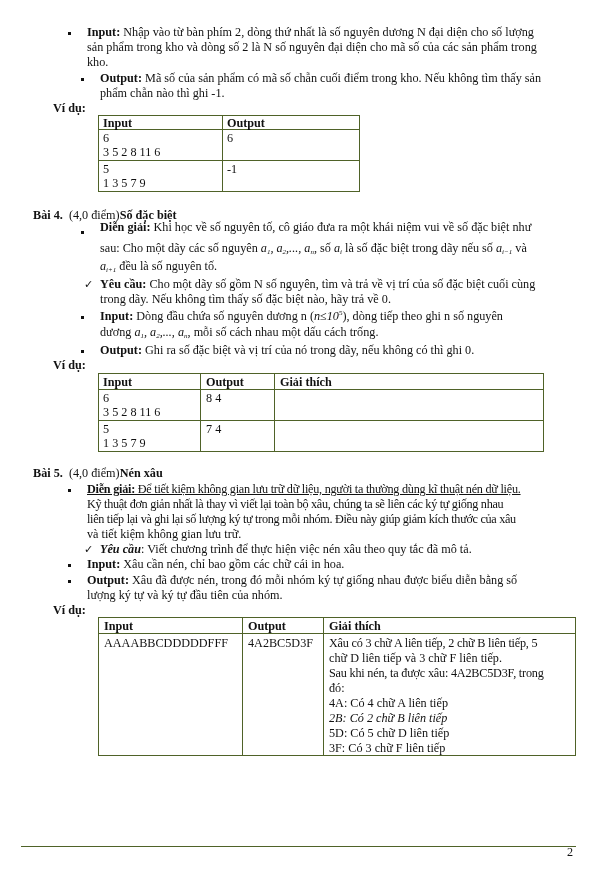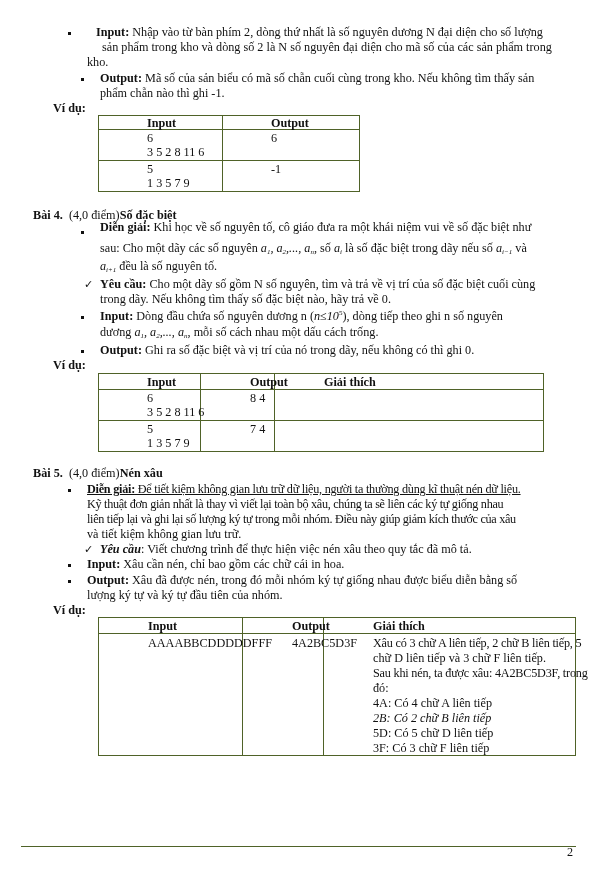--- a/index.html
+++ b/index.html
@@ -12,38 +12,38 @@
   .line { position: absolute; white-space: nowrap; line-height: 15px; }
   b { font-weight: bold; }
   .bullet { position: absolute; width: 3px; height: 3px; background: #111; }
   .check { position: absolute; font-size: 11px; line-height: 15px; }
   .math { font-style: italic; }
   sub { font-size: 7px; vertical-align: -2px; line-height: 0; }
   sup { font-size: 7px; vertical-align: 5px; line-height: 0; }
   .tbl { position: absolute; border: 1.5px solid #4f6228; box-sizing: border-box; }
   .hl { position: absolute; height: 0; border-top: 1.5px solid #4f6228; }
   .vl { position: absolute; width: 0; border-left: 1.5px solid #4f6228; }
-  .cell { position: absolute; line-height: 14px; white-space: nowrap; margin-left: 44px; }
+  .cell { position: absolute; line-height: 14px; white-space: nowrap; }
   .footer-rule { position: absolute; left: 21px; width: 555px; top: 846px; border-top: 1px solid #4f6228; }
 </style>
 </head>
 <body>
 
 <div>
   <span class="bullet" style="left:68px;top:32px;"></span>
-  <div class="line" style="left:96px;top:25px;">
+  <div class="line" style="left:87px;top:25px;">
     <b>Input:</b><span> Nhập vào từ bàn phím 2, dòng thứ nhất là số nguyên dương N đại diện cho số lượng</span>
   </div>
-  <div class="line" style="left:87px;top:40px;margin-left:15px;">sản phẩm trong kho và dòng số 2 là N số nguyên đại diện cho mã số của các sản phẩm trong</div>
+  <div class="line" style="left:87px;top:40px;">sản phẩm trong kho và dòng số 2 là N số nguyên đại diện cho mã số của các sản phẩm trong</div>
   <div class="line" style="left:87px;top:55px;">kho.</div>
 </div>
 <div>
   <span class="bullet" style="left:81px;top:78px;"></span>
   <div class="line" style="left:100px;top:71px;">
-    <b>Output:</b><span>  Mã số của sản biểu có mã số chẵn cuối cùng trong kho. Nếu không tìm thấy sản</span>
+    <b>Output:</b><span>  Mã số của sản phẩm có mã số chẵn cuối điểm trong kho. Nếu không tìm thấy sản</span>
   </div>
   <div class="line" style="left:100px;top:86px;">phẩm chẵn nào thì ghi -1.</div>
 </div>
 <div class="line" style="left:53px;top:101px;"><b>Ví dụ:</b></div>
 
 <div>
   <div class="tbl" style="left:98px;top:115px;width:262px;height:77px;"></div>
   <div class="hl" style="left:98px;top:129px;width:262px;"></div>
   <div class="hl" style="left:98px;top:160px;width:262px;"></div>
   <div class="vl" style="left:222px;top:115px;height:77px;"></div>

